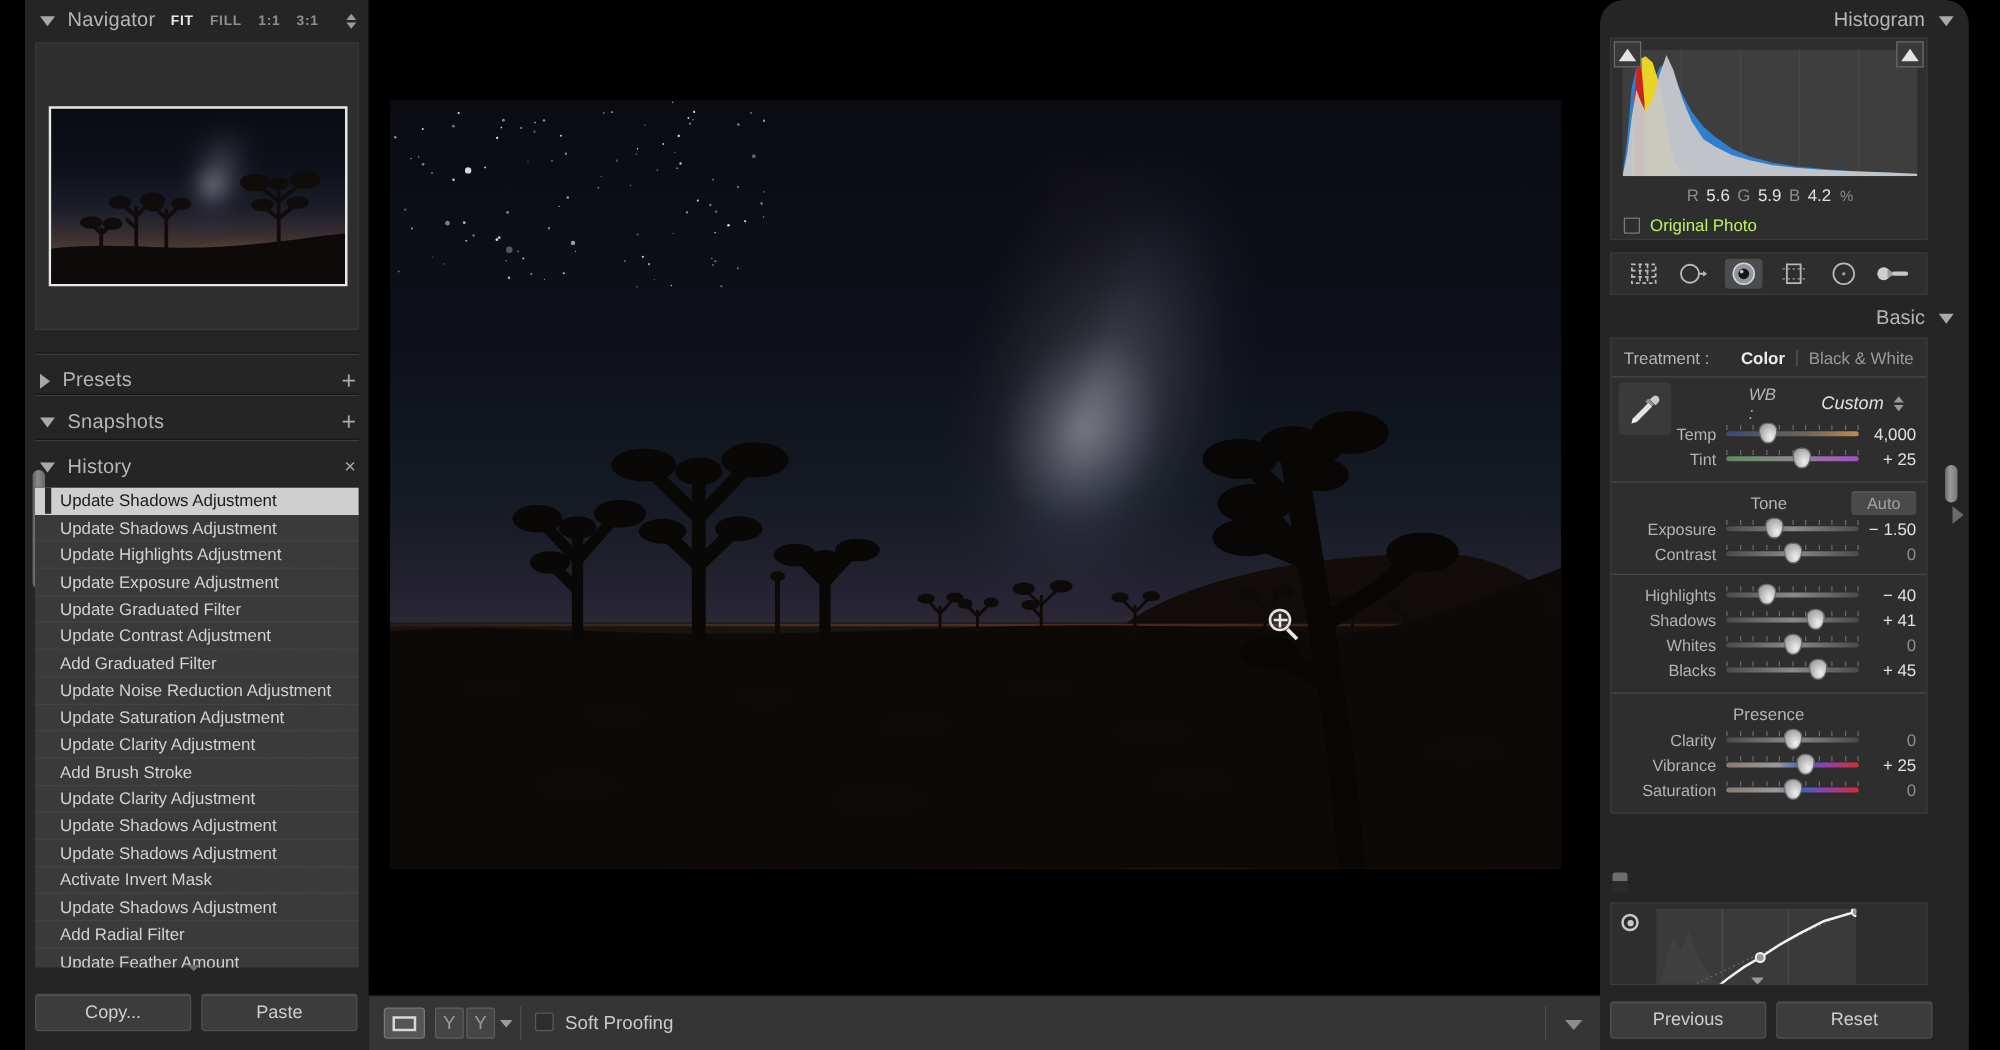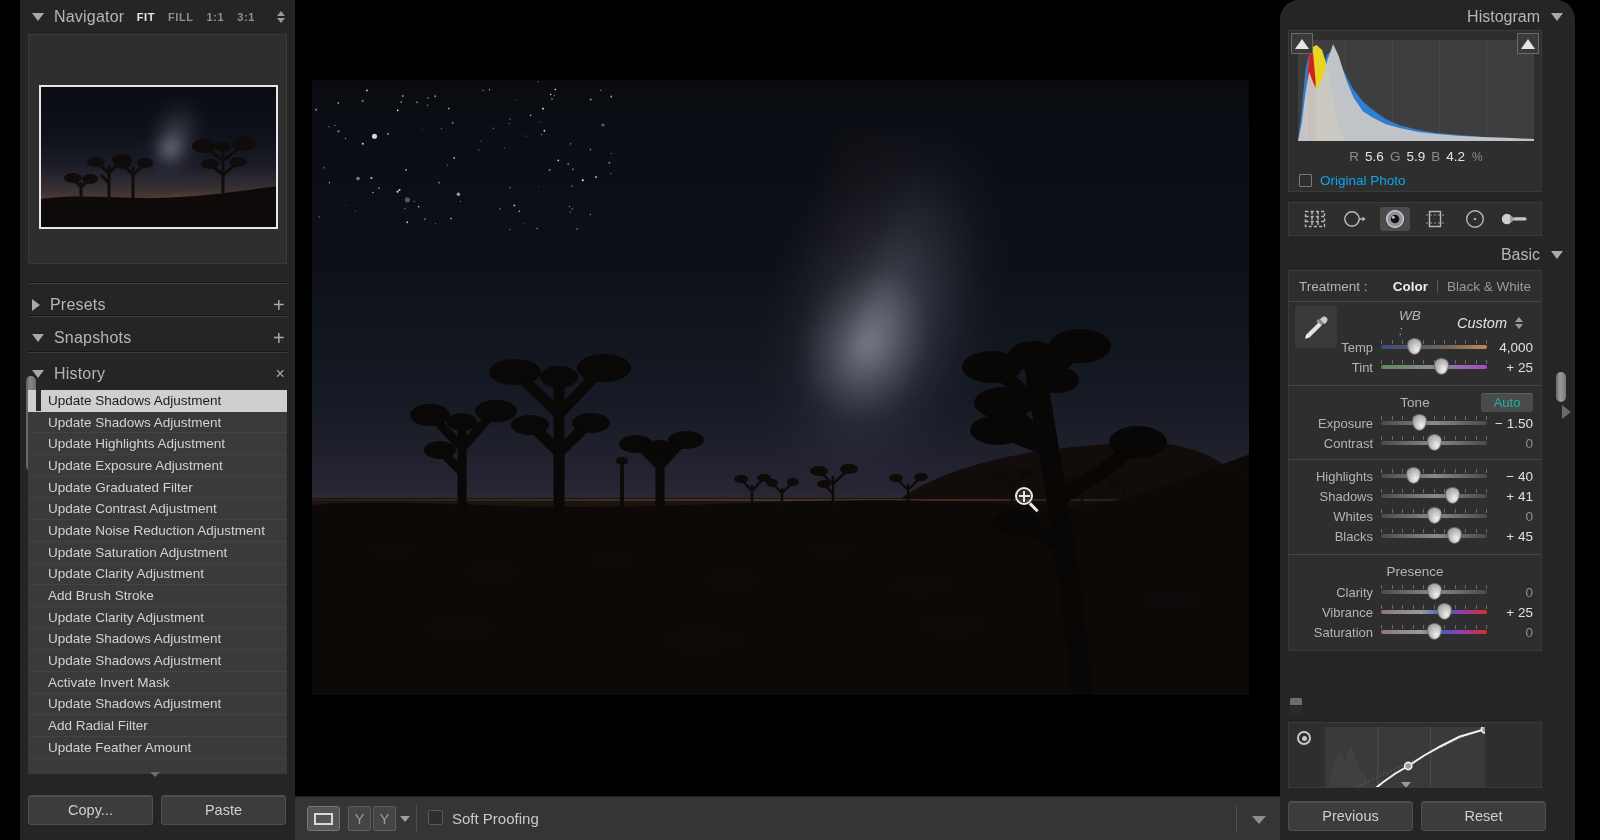--- a/index.html
+++ b/index.html
@@ -212,21 +212,21 @@
     display:flex; align-items:baseline; justify-content:center; gap:6px;
     font-size:13.5px;
   }
   #rgb-readout .lbl { color:#8c8c8c; }
   #rgb-readout .val { color:#e3e3e3; font-weight:normal; }
   #rgb-readout .pct { color:#8c8c8c; font-size:12px; margin-left:1px; }
   #original-photo-row {
     position:absolute; left:10px; top:142px; display:flex; align-items:center; gap:8px;
   }
   #original-photo-row .chk { width:13px;height:13px;border:1px solid #7a7a7a;background:#2e2e2e;border-radius:1px; }
-  #original-photo-row .txt { color:#0ea5e9; font-size:13.5px; }
+  #original-photo-row .txt { color:#bef264; font-size:13.5px; }
 
   #tool-strip {
     position:absolute; left:8px; top:202px; width:254px; height:34px;
     background:#2e2e2e; border:1px solid #3a3a3a;
     display:flex; align-items:center; justify-content:space-around; padding:0 6px;
   }
   .tool { width:30px; height:24px; display:flex; align-items:center; justify-content:center; }
   .tool svg { display:block; }
   .tool.active { background:#4c4c4c; border-radius:3px; }
 
@@ -271,21 +271,21 @@
   .sl-value { width:46px; text-align:right; color:#e0e0e0; font-size:13.5px; flex:none; }
   .sl-value.zero { color:#8e8e8e; }
   .track-temp { background: linear-gradient(90deg,#3a4a7a,#5a5a60 35%,#6d6558 60%,#c08a50 100%) !important; }
   .track-tint { background: linear-gradient(90deg,#5c8a5c,#8a8a8a 45%,#a050c0 100%) !important; }
   .track-vib { background: linear-gradient(90deg,#8a7a70,#9a9a9a 38%,#4060c0 58%,#9040b0 75%,#d03030 100%) !important; }
   .track-sat { background: linear-gradient(90deg,#8a7a70,#9a9a9a 38%,#4060c0 58%,#9040b0 75%,#d03030 100%) !important; }
 
   .sec-title { text-align:center; color:#b4b4b4; font-size:13.5px; position:relative; height:20px; line-height:20px; }
   .auto-btn {
     position:absolute; right:8px; top:0; width:52px; height:19px;
-    background:#4a4a4a; border-radius:3px; color:#14b8a6; font-size:13px;
+    background:#4a4a4a; border-radius:3px; color:#a3a3a3; font-size:13px;
     display:flex; align-items:center; justify-content:center;
     box-shadow: inset 0 1px 0 #5e5e5e;
   }
 
   #tonecurve-head { position:absolute; left:0; bottom:120px; width:295px; }
   #tc-switch { position:absolute; left:10px; bottom:126px; width:12px; height:16px; background:linear-gradient(180deg,#6e6e6e 0 45%, #2a2a2a 45% 100%); border-radius:2px; }
   #tonecurve-body {
     position:absolute; left:8px; bottom:52px; width:254px; height:66px;
     background:#2e2e2e; border:1px solid #3a3a3a; overflow:hidden;
   }
@@ -390,20 +390,23 @@
           <span>Update Highlights Adjustment</span>
         </div>
         <div class="hist-row">
           <span>Update Exposure Adjustment</span>
         </div>
         <div class="hist-row">
           <span>Update Graduated Filter</span>
         </div>
         <div class="hist-row">
           <span>Update Contrast Adjustment</span>
+        </div>
+        <div class="hist-row">
+          <span>Add Graduated Filter</span>
         </div>
         <div class="hist-row">
           <span>Update Noise Reduction Adjustment</span>
         </div>
         <div class="hist-row">
           <span>Update Saturation Adjustment</span>
         </div>
         <div class="hist-row">
           <span>Update Clarity Adjustment</span>
         </div>

